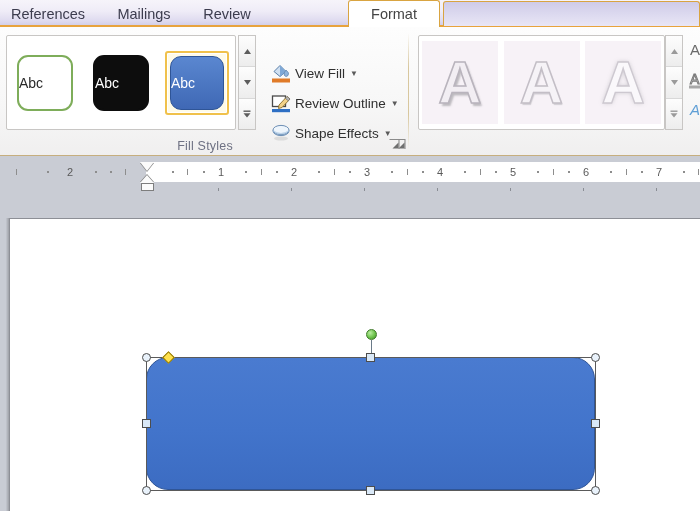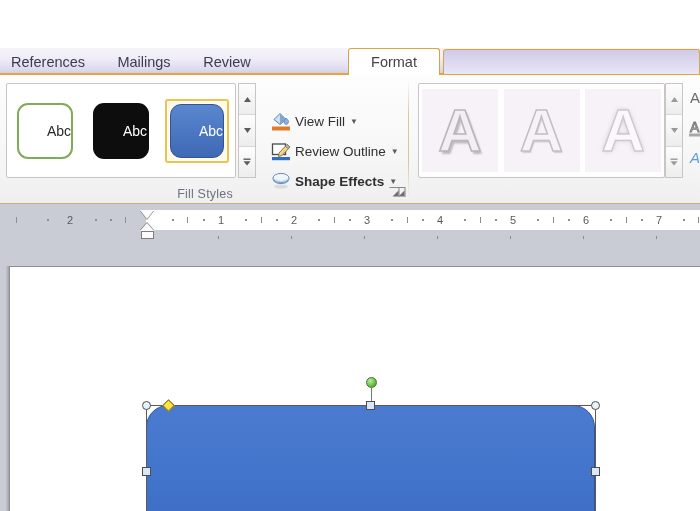--- a/index.html
+++ b/index.html
@@ -2,21 +2,21 @@
 <html><head>
 <meta charset="utf-8">
 <style>
   * { box-sizing: border-box; margin: 0; padding: 0; }
   html, body {
     width: 700px; height: 511px;
     font-family: "Liberation Sans", sans-serif;
     overflow: hidden;
     background: #ffffff;
   }
-  #app { position: relative; width: 700px; height: 397px; margin-top: 48px; }
+  #app { position: relative; width: 700px; height: 397px; }
 
   
   .tabstrip {
     position: absolute; left: 0; top: 0; width: 700px; height: 27px;
     background: linear-gradient(to bottom, #f6f4fa 0%, #efecf7 45%, #dedaef 85%, #d3cfe8 100%);
     border-bottom: 2px solid #e8a33d;
   }
   .tab {
     position: absolute; top: 0; height: 27px;
     display: flex; align-items: center; justify-content: center;
@@ -65,21 +65,21 @@
     position: absolute; background: #ffffff;
     border: 1px solid #c8c6c4; border-radius: 2px;
     display: flex; align-items: center;
   }
   .gal-thumb {
     position: relative; display: flex; align-items: center; justify-content: center;
   }
 
   .shape-thumb {
     width: 56px; height: 56px; border-radius: 11px;
-    display: flex; align-items: center; justify-content: flex-end;
+    display: flex; align-items: center; justify-content: flex-start;
     font-size: 14px;
   }
   .sel-frame {
     border: 2px solid #f0c14b; background: #fffbe8;
     border-radius: 3px; padding: 3px;
     box-shadow: inset 0 0 0 1px #fff;
   }
 
   
   .spincol {
@@ -283,21 +283,21 @@
             <rect x="2.5" y="4" width="13" height="10.5" fill="#ffffff" stroke="#4a4a4a" stroke-width="1.3"></rect>
             <path d="M9 13 L17 4.5 L20 7 L12 15.5 L8.5 16.5 Z" fill="#f2d28a" stroke="#8a6d2a" stroke-width=".9"></path>
             <path d="M17 4.5 L20 7 L18.3 8.8 L15.3 6.3 Z" fill="#b8b8b8" stroke="#6a6a6a" stroke-width=".7"></path>
             <rect x="2" y="17" width="18" height="3.2" fill="#2e6fc4"></rect>
           </svg>
         </span>
         <span>Review Outline</span>
         <span class="caret">▼</span>
       </div>
 
-      <div class="cmdbtn" style="left:266px;top:93px;font-weight:bold;">
+      <div class="cmdbtn" style="left:266px;top:93px;">
         <span class="ico">
           <svg width="22" height="22" viewBox="0 0 22 22">
             <ellipse cx="11" cy="9" rx="8" ry="4.6" fill="#d8e7f5" stroke="#6d8fb5" stroke-width="1"></ellipse>
             <ellipse cx="11" cy="8" rx="8" ry="4.6" fill="#eef5fc" stroke="#6d8fb5" stroke-width="1"></ellipse>
             <path d="M3 8 q8 6 16 0 v1.6 q-8 6 -16 0z" fill="#aac6e2" opacity=".7"></path>
             <ellipse cx="11" cy="16.5" rx="7" ry="2" fill="#c9c9c9" opacity=".55"></ellipse>
           </svg>
         </span>
         <span>Shape Effects</span>
         <span class="caret">▼</span>

